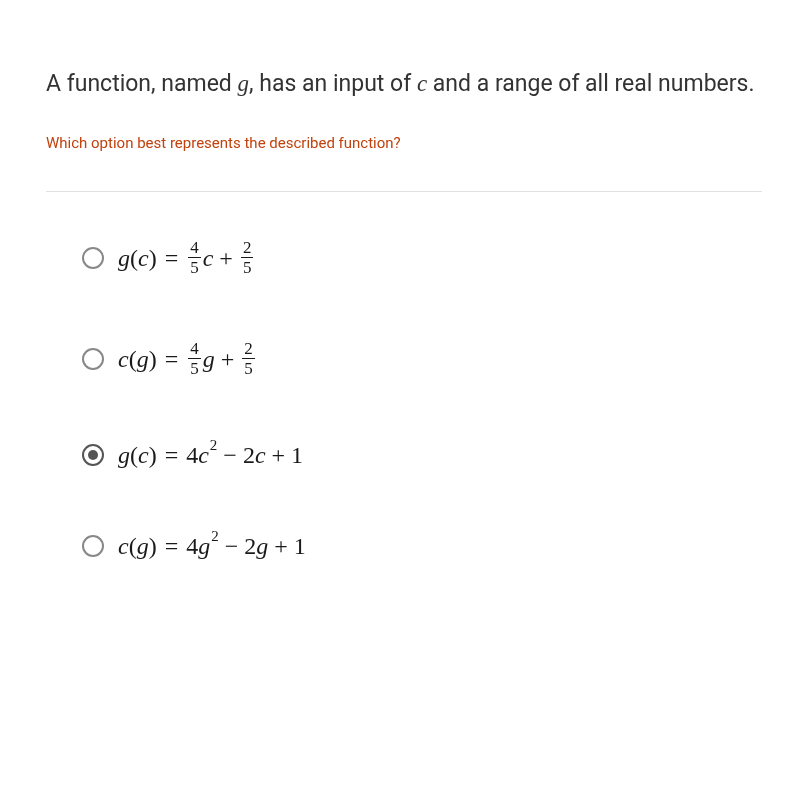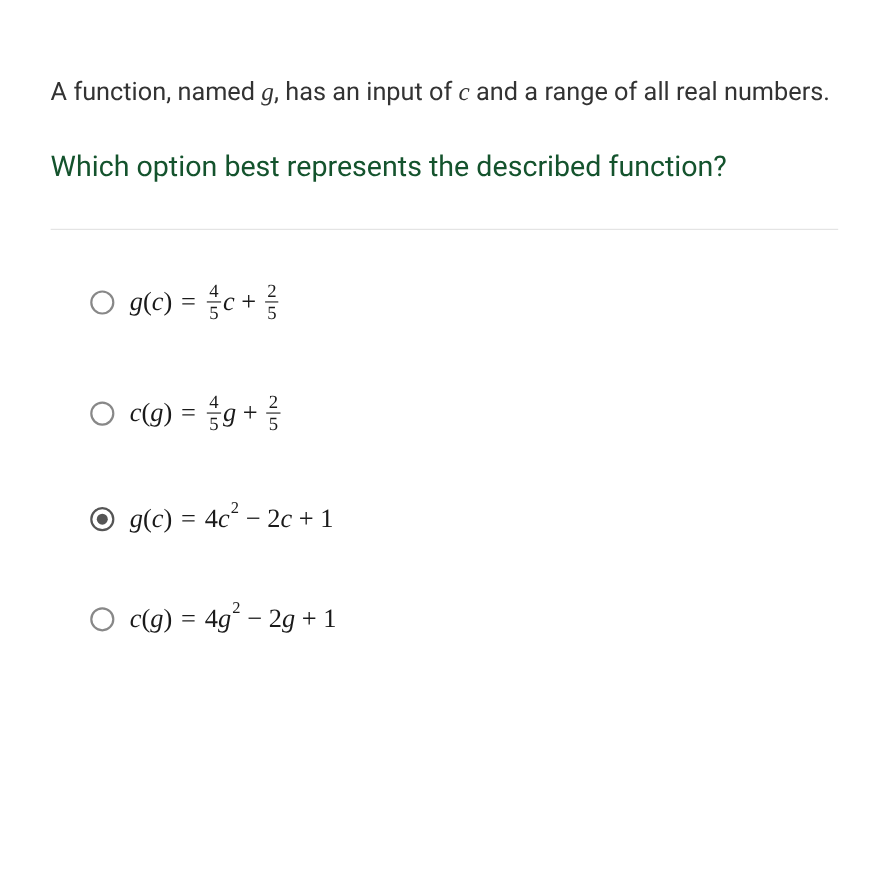--- a/index.html
+++ b/index.html
@@ -16,23 +16,23 @@
     box-sizing: border-box;
   }
   .prompt {
     font-size: 23px;
     line-height: 1.55;
     color: #333;
     margin-bottom: 30px;
   }
   .prompt .mi { font-style: italic; font-family: "Times New Roman", Times, serif; }
   .question {
-    font-size: 26px;
+    font-size: 15px;
     line-height: 1.55;
-    color: #14532d;
+    color: #c2410c;
     margin-bottom: 36px;
   }
   .divider {
     border: none;
     border-top: 1px solid #e2e2e2;
     margin: 0 0 24px 0;
   }
   .options {
     padding: 24px 0 0 36px;
   }

